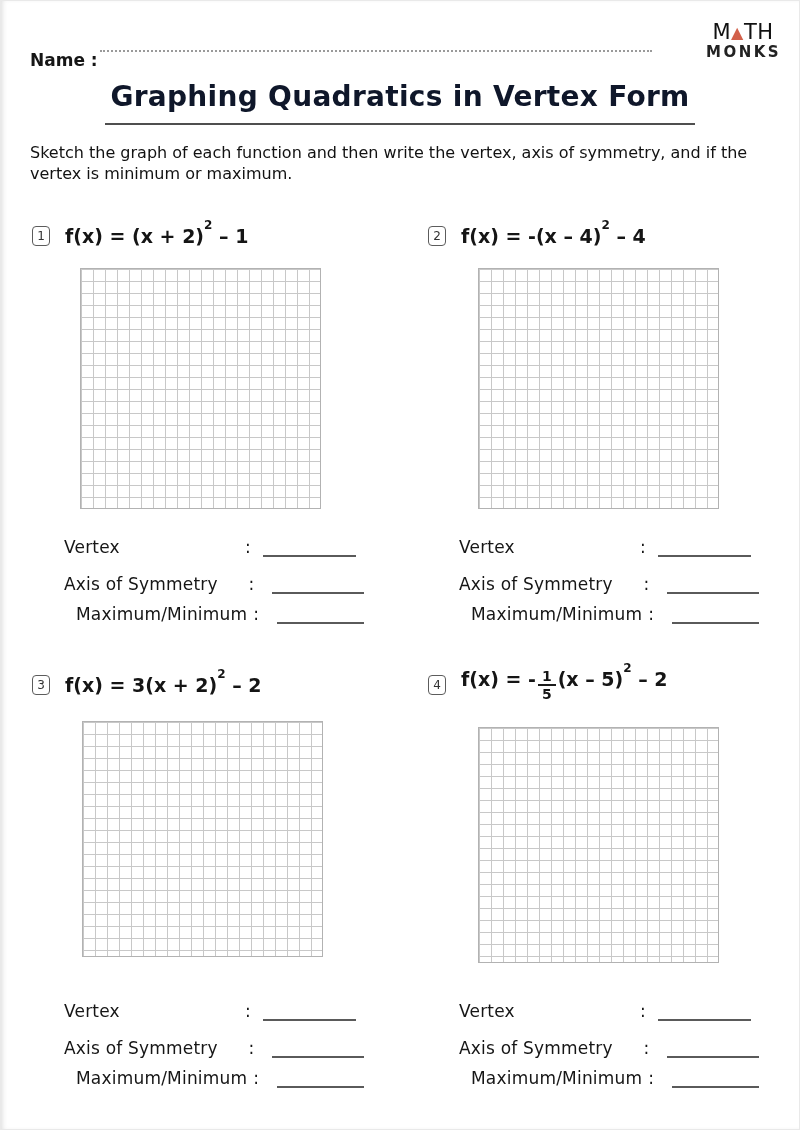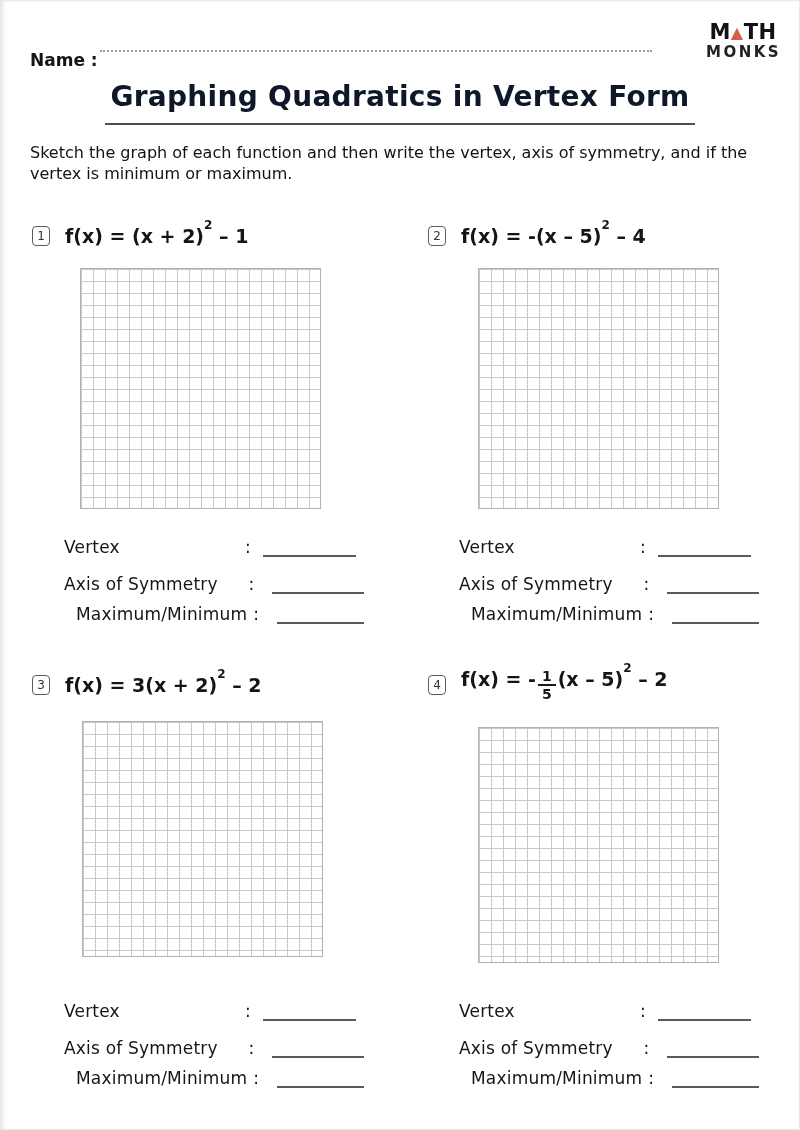--- a/index.html
+++ b/index.html
@@ -15,21 +15,21 @@
     position:absolute; inset:0;
     box-shadow: inset 0 0 0 1px #e9e9e9, inset 4px 0 6px -3px #cfcfcf;
     pointer-events:none;
   }
 
   
   .name-label { position:absolute; left:30px; top:27px; font-size:17px; font-weight:bold; color:#161616;margin-top:23px; }
   .name-line  { position:absolute; left:100px; top:30px; width:552px; height:22px;
                 border-bottom:2px dotted #9a9a9a; }
   .logo { position:absolute; left:706px; top:22px; width:74px; text-align:center; line-height:1; }
-  .logo-top { font-size:21px; font-weight:bold; color:#111; letter-spacing:0.5px; white-space:nowrap; }
+  .logo-top { font-size:21px; font-weight:normal; color:#111; letter-spacing:0.5px; white-space:nowrap; }
   .logo-tri { font-size:16px; position:relative; top:-1px; }
   .logo-sub { font-size:15px; font-weight:bold; letter-spacing:2.5px; color:#222; text-align:center; margin-top:2px; padding-right:2px; }
 
   
   .title { position:absolute; left:0; top:80px; width:800px; text-align:center;
            font-size:28px; font-weight:bold; color:#0f172a; letter-spacing:0.3px; }
   .title-underline { position:absolute; left:105px; top:123px; width:590px; height:2px; background:#4f4f4f; }
 
   
   .instructions { position:absolute; left:30px; top:142px; width:742px;
@@ -83,21 +83,21 @@
 
 <div class="instructions">Sketch the graph of each function and then write the vertex, axis of symmetry, and if the vertex is minimum or maximum.</div>
 
 <div class="problem" style="left:32px; top:221px;">
   <span class="pnum">1</span>
   <span class="eq"><span>f(x)</span><span> = </span><span>(x + 2)</span><span class="sup">2</span><span> – 1</span></span>
 </div>
 
 <div class="problem" style="left:428px; top:221px;">
   <span class="pnum">2</span>
-  <span class="eq"><span>f(x)</span><span> = </span><span>-(x – 5)</span><span class="sup">2</span><span> – 4</span></span>
+  <span class="eq"><span>f(x)</span><span> = </span><span>-(x – 4)</span><span class="sup">2</span><span> – 4</span></span>
 </div>
 
 <div class="grid" style="left:80px; top:268px;"></div>
 <div class="grid" style="left:478px; top:268px;"></div>
 
 <div class="answers" style="left:64px; top:531px;">
   <div class="arow">
     <span class="alabel">Vertex</span>
     <span class="acolon">:</span>
     <span class="aline"></span>

